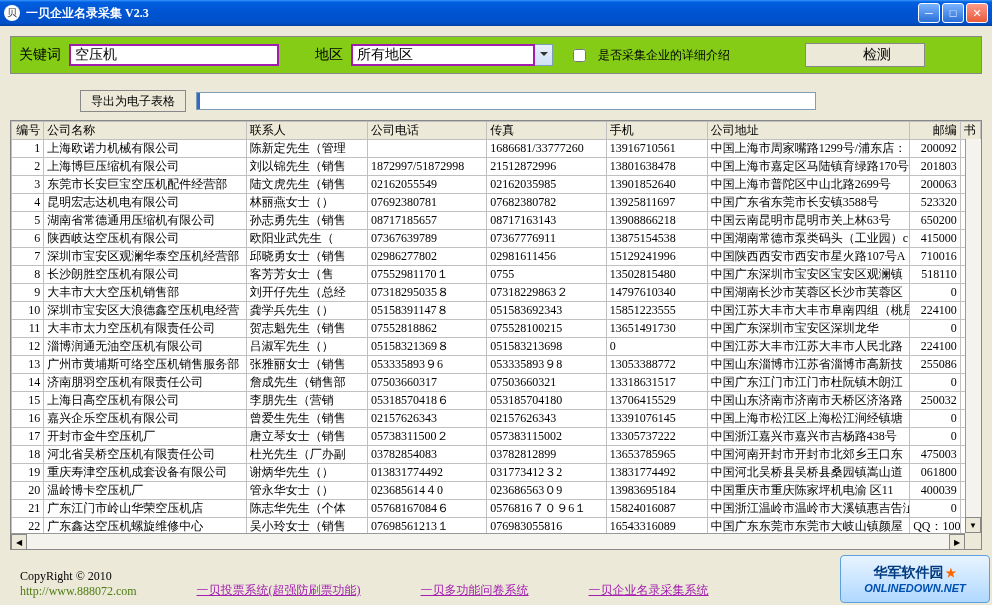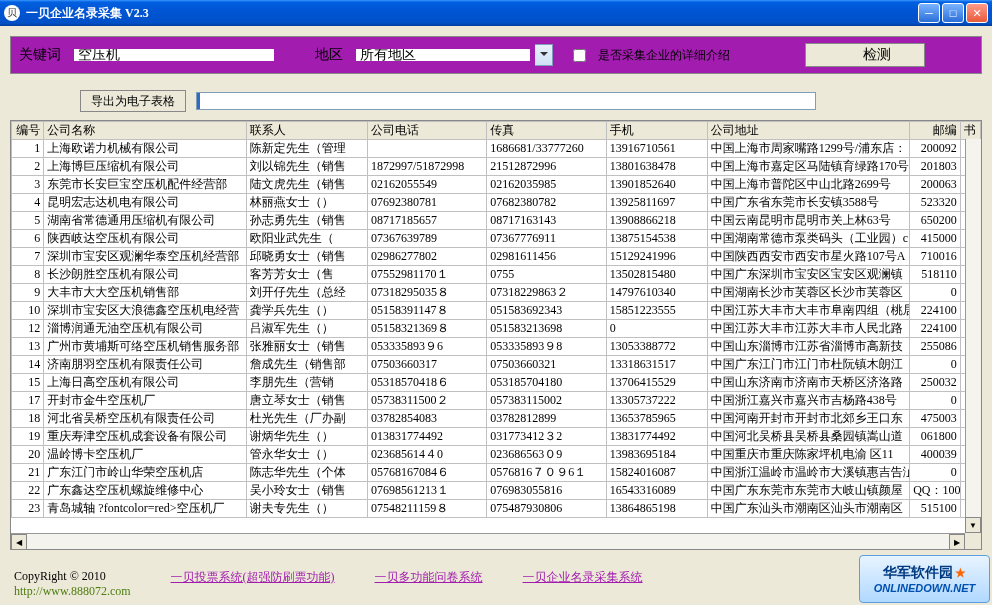--- a/index.html
+++ b/index.html
@@ -5,23 +5,23 @@
 * { box-sizing: border-box; margin: 0; padding: 0; }
 body { font-family: "SimSun", "宋体", serif; font-size: 12px; background: #ece9d8; width: 992px; height: 605px; overflow: hidden; position: relative; }
 .titlebar { height: 26px; background: linear-gradient(to bottom, #3a95ff 0%, #0060e0 8%, #0055d4 40%, #0050c8 88%, #003ea0 100%); display: flex; align-items: center; padding: 0 4px; color: #fff; }
 .titlebar .icon { width: 16px; height: 16px; background: #fff; border-radius: 50%; margin-right: 6px; display: flex; align-items: center; justify-content: center; font-size: 10px; color: #333; }
 .titlebar .title { flex: 1; font-weight: bold; font-size: 12px; }
 .titlebar .btn { width: 22px; height: 20px; margin-left: 2px; border: 1px solid #fff; border-radius: 3px; display: flex; align-items: center; justify-content: center; font-size: 11px; font-family: sans-serif; cursor: pointer; }
 .titlebar .btn.min, .titlebar .btn.max { background: linear-gradient(to bottom, #7ab3ff, #2a6fd8); color: #fff; }
 .titlebar .btn.close { background: linear-gradient(to bottom, #ff9a8a, #e85a3a); color: #fff; }
 
 .toolbar-wrap { padding: 10px; }
-.toolbar { border: 1px solid #888; background: #a21caf; padding: 6px 8px; display: flex; align-items: center; gap: 8px; }
+.toolbar { border: 1px solid #888; background: #84cc16; padding: 6px 8px; display: flex; align-items: center; gap: 8px; }
 .toolbar label { font-size: 14px; }
-.toolbar input[type="text"] { height: 22px; border: 5px solid #a21caf; font-size: 14px; padding: 0 4px; background: #fff; }
+.toolbar input[type="text"] { height: 22px; border: 2px solid #a21caf; font-size: 14px; padding: 0 4px; background: #fff; }
 .kw-input { width: 210px; }
 .region-input { width: 184px; }
 .toolbar .detect { height: 24px; width: 120px; background: #ece9d8; border: 1px solid #888; font-size: 14px; cursor: pointer; padding-left: 24px; }
 .toolbar input[type="checkbox"] { margin: 0 4px 0 12px; }
 .toolbar .cb-label { font-size: 12px; }
 .dropdown { position: relative; display: inline-flex; }
 .dropdown .arrow { width: 18px; height: 22px; background: linear-gradient(to bottom, #e8f0fb, #cfe0f7); border: 1px solid #7f9db9; border-left: none; display: flex; align-items: center; justify-content: center; cursor: pointer; }
 .dropdown .arrow::after { content: ""; border: 4px solid transparent; border-top-color: #333; margin-top: 2px; }
 
 .subbar { padding: 6px 14px 8px 80px; display: flex; align-items: center; gap: 10px; }
@@ -45,25 +45,25 @@
 tbody td { background: #fff; }
 .grid-scroll { position: absolute; bottom: 0; left: 0; right: 16px; height: 16px; background: #ece9d8; border-top: 1px solid #999; display: flex; }
 .grid-scroll .sb-btn { width: 16px; height: 16px; background: #ece9d8; border: 1px solid #888; display: flex; align-items: center; justify-content: center; font-size: 8px; cursor: pointer; }
 .grid-scroll .track { flex: 1; background: #f4f3ee; }
 .grid-vscroll { position: absolute; right: 0; top: 18px; bottom: 16px; width: 16px; background: #f4f3ee; border-left: 1px solid #999; }
 .grid-vup, .grid-vdn { position: absolute; right: 0; width: 16px; height: 16px; background: #ece9d8; border: 1px solid #888; display:flex; align-items:center; justify-content:center; font-size:8px; cursor:pointer; }
 .grid-vup { top: 18px; }
 .grid-vdn { bottom: 16px; }
 .corner { position: absolute; right: 0; bottom: 0; width: 16px; height: 16px; background: #ece9d8; }
 
-.footer { position: absolute; bottom: 0; left: 0; right: 0; padding: 4px 14px 6px; display: flex; align-items: flex-start; gap: 40px; background: #ece9d8; }
+.footer { position: absolute; bottom: 0; left: 0; right: 0; padding: 4px 20px 6px; display: flex; align-items: flex-end; gap: 60px; background: #ece9d8; }
 .footer .copy { display: flex; flex-direction: column; }
 .footer a { color: #4d7c0f; cursor: pointer; }
 .footer .link { color: #a21caf; text-decoration: underline; cursor: pointer; }
-.logo { position: absolute; right: 2px; bottom: 2px; width: 131px; height: 48px; background: linear-gradient(to bottom, #e8f4ff, #b0d8ff); border: 1px solid #5aa0e0; border-radius: 4px; display: flex; flex-direction: column; align-items: center; justify-content: center; font-family: sans-serif; }
+.logo { position: absolute; right: 2px; bottom: 2px; width: 150px; height: 48px; background: linear-gradient(to bottom, #e8f4ff, #b0d8ff); border: 1px solid #5aa0e0; border-radius: 4px; display: flex; flex-direction: column; align-items: center; justify-content: center; font-family: sans-serif; }
 .logo .cn { font-size: 14px; font-weight: bold; color: #003a80; }
 .logo .en { font-size: 11px; font-weight: bold; font-style: italic; color: #0050b0; }
 .logo .star { color: #ff6600; font-size: 12px; margin-left: 2px; }
 </style>
 </head>
 <body>
 
 <div class="titlebar">
   <div class="icon">贝</div>
   <div class="title">一贝企业名录采集  V2.3</div>
@@ -217,20 +217,31 @@
           <td class="col-name">深圳市宝安区大浪德鑫空压机电经营</td>
           <td class="col-contact">龚学兵先生（）</td>
           <td class="col-tel">05158391147８</td>
           <td class="col-fax">051583692343</td>
           <td class="col-mobile">15851223555</td>
           <td class="col-addr">中国江苏大丰市大丰市阜南四组（桃居</td>
           <td class="col-zip">224100</td>
           <td class="col-last"></td>
         </tr>
         <tr>
+          <td class="col-num">11</td>
+          <td class="col-name">大丰市太力空压机有限责任公司</td>
+          <td class="col-contact">贺志魁先生（销售</td>
+          <td class="col-tel">07552818862</td>
+          <td class="col-fax">075528100215</td>
+          <td class="col-mobile">13651491730</td>
+          <td class="col-addr">中国广东深圳市宝安区深圳龙华</td>
+          <td class="col-zip">0</td>
+          <td class="col-last"></td>
+        </tr>
+        <tr>
           <td class="col-num">12</td>
           <td class="col-name">淄博润通无油空压机有限公司</td>
           <td class="col-contact">吕淑军先生（）</td>
           <td class="col-tel">05158321369８</td>
           <td class="col-fax">051583213698</td>
           <td class="col-mobile">0</td>
           <td class="col-addr">中国江苏大丰市江苏大丰市人民北路</td>
           <td class="col-zip">224100</td>
           <td class="col-last"></td>
         </tr>
@@ -258,20 +269,31 @@
         </tr>
         <tr>
           <td class="col-num">15</td>
           <td class="col-name">上海日高空压机有限公司</td>
           <td class="col-contact">李朋先生（营销</td>
           <td class="col-tel">05318570418６</td>
           <td class="col-fax">053185704180</td>
           <td class="col-mobile">13706415529</td>
           <td class="col-addr">中国山东济南市济南市天桥区济洛路</td>
           <td class="col-zip">250032</td>
+          <td class="col-last"></td>
+        </tr>
+        <tr>
+          <td class="col-num">16</td>
+          <td class="col-name">嘉兴企乐空压机有限公司</td>
+          <td class="col-contact">曾爱生先生（销售</td>
+          <td class="col-tel">02157626343</td>
+          <td class="col-fax">02157626343</td>
+          <td class="col-mobile">13391076145</td>
+          <td class="col-addr">中国上海市松江区上海松江涧经镇塘</td>
+          <td class="col-zip">0</td>
           <td class="col-last"></td>
         </tr>
         <tr>
           <td class="col-num">17</td>
           <td class="col-name">开封市金牛空压机厂</td>
           <td class="col-contact">唐立琴女士（销售</td>
           <td class="col-tel">05738311500２</td>
           <td class="col-fax">057383115002</td>
           <td class="col-mobile">13305737222</td>
           <td class="col-addr">中国浙江嘉兴市嘉兴市吉杨路438号</td>

